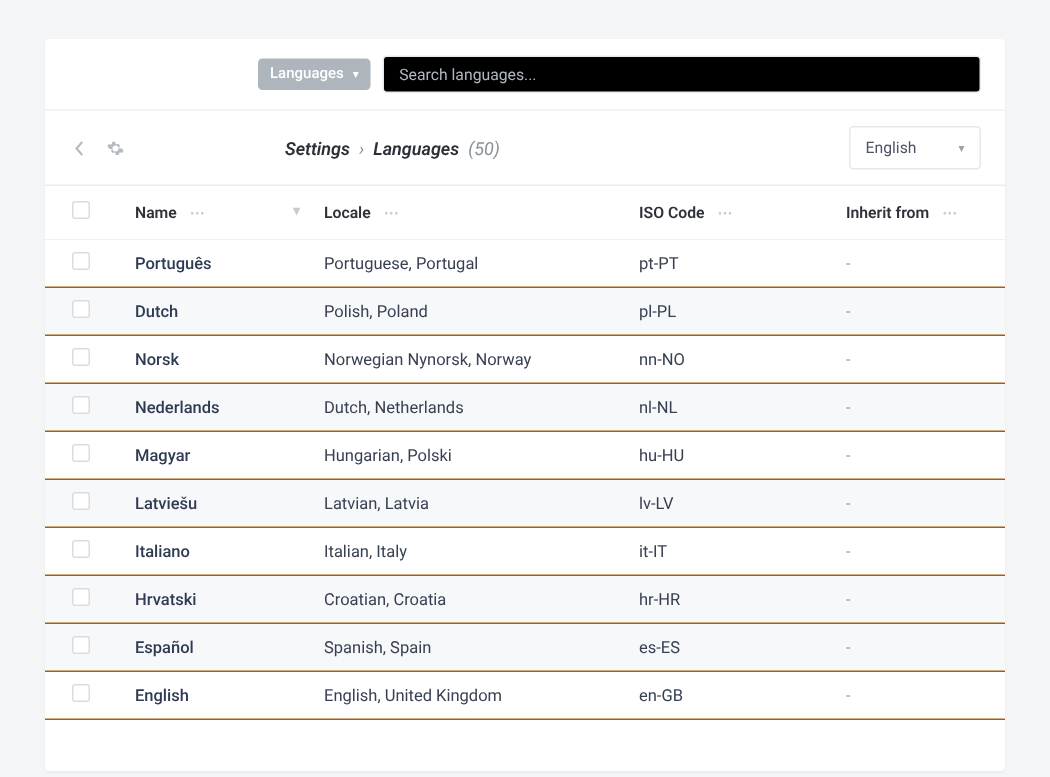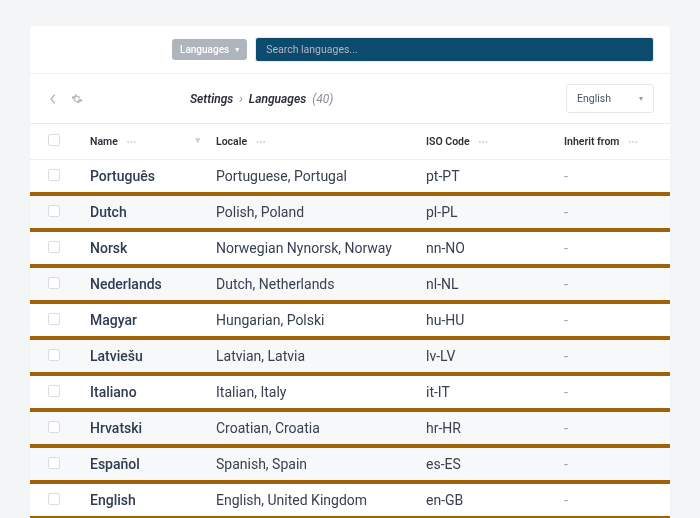--- a/index.html
+++ b/index.html
@@ -38,21 +38,21 @@
     gap: 6px;
   }
   .filter-pill .chev { font-size: 8px; }
   .search-wrap {
     flex: 1;
     border: 1px solid #e8eaee;
     border-radius: 3px;
     padding: 5px 10px;
     color: #b1b7c0;
     font-size: 10.5px;
-    background: #0c4a6e;
+    background: #000000;
   }
   .toolbar {
     display: flex;
     align-items: center;
     padding: 10px 16px;
     gap: 10px;
   }
   .tb-icon {
     width: 14px; height: 14px;
     display: inline-flex; align-items: center; justify-content: center;
@@ -114,23 +114,23 @@
   th.chk, td.chk { width: 48px; text-align: center; }
   .chkbox {
     width: 12px; height: 12px;
     border: 1px solid #d9dde2;
     border-radius: 2px;
     display: inline-block;
     background: #fff;
   }
   tbody tr td {
     padding: 8px 8px;
-    font-size: 14px;
+    font-size: 11px;
     color: #374151;
-    border-bottom: 4px solid #a16207;
+    border-bottom: 1px solid #a16207;
   }
   tbody tr td.name { color: #2f3b52; font-weight: 500; }
   tbody tr td.muted-cell { color: #9aa1ab; }
   tbody tr.alt td { background: #f7f8fa; }
   th.col-name, td.col-name { padding-left: 12px; }
   th.col-inherit, td.col-inherit { padding-left: 16px; }
 
   .pagination {
     display: flex;
     align-items: center;
@@ -164,21 +164,21 @@
     </span>
     <span class="tb-icon">
       <svg width="12" height="12" viewBox="0 0 24 24">
           <path fill="#b4bac3" d="M12 8a4 4 0 100 8 4 4 0 000-8zm9 4a7 7 0 01-.1 1l2 1.6-2 3.4-2.4-1a7 7 0 01-1.7 1l-.4 2.6h-4l-.4-2.6a7 7 0 01-1.7-1l-2.4 1-2-3.4 2-1.6A7 7 0 013 12a7 7 0 01.1-1l-2-1.6 2-3.4 2.4 1a7 7 0 011.7-1L7.6 3h4l.4 2.6a7 7 0 011.7 1l2.4-1 2 3.4-2 1.6c.06.33.1.66.1 1z"></path>
         </svg>
     </span>
     <div class="breadcrumb">
       <span class="strong">Settings</span>
       <span class="sep">›</span>
       <span class="strong">Languages</span>
-      <span class="muted">(40)</span>
+      <span class="muted">(50)</span>
     </div>
     <div class="flex-spacer"></div>
     <div class="locale-select">
       <span>English</span>
       <span class="chev">▾</span>
     </div>
   </div>
 
   <table>
     <colgroup>

